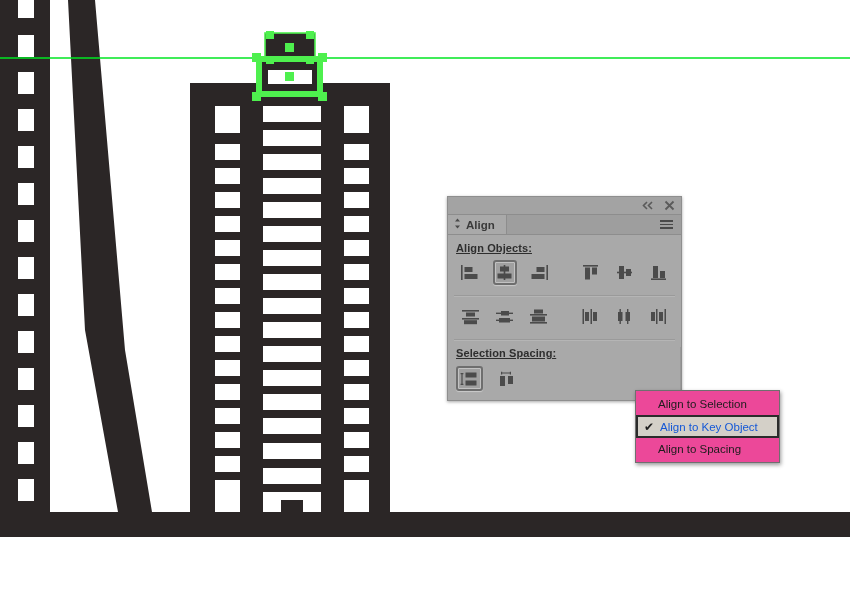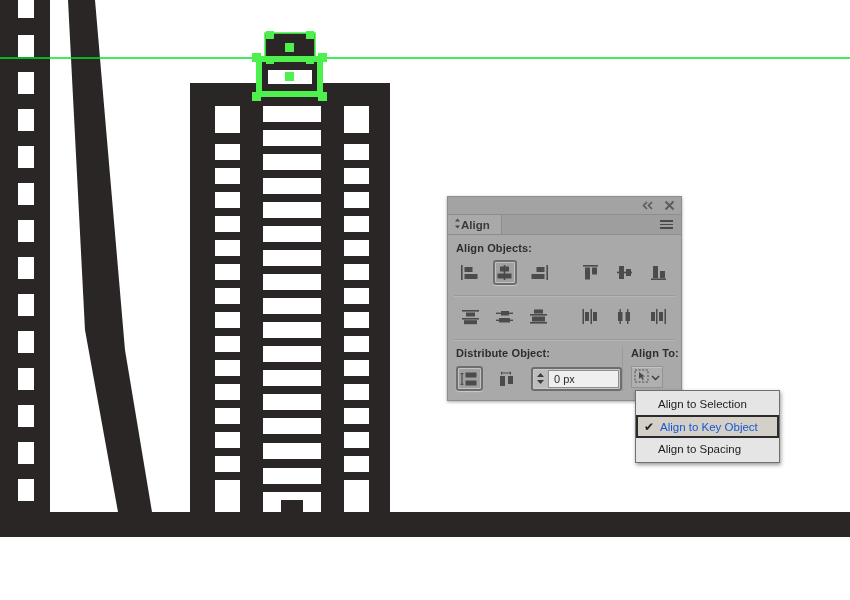--- a/index.html
+++ b/index.html
@@ -25,34 +25,34 @@
     width:13px;height:13px;display:flex;align-items:center;justify-content:center;
     color:#555;font-size:10px;line-height:1;
   }
   .tb-btn svg{display:block;}
 
   .panel-tabrow{
     height:19px;background:#9e9e9e;border-bottom:1px solid #8d8d8d;
     display:flex;align-items:stretch;
   }
   .tab-active{
-    background:#a9a9a9;display:flex;align-items:center;
+    background:#a9a9a9;display:flex;align-items:center;gap:5px;
     padding:0 11px 0 6px;border-right:1px solid #8d8d8d;
     font-weight:bold;font-size:11.5px;color:#3a3a3a;
   }
   .tab-filler{flex:1;}
   .hamburger{
     width:22px;display:flex;flex-direction:column;justify-content:center;
     align-items:center;gap:2px;padding-right:4px;
   }
   .hamburger i{display:block;width:13px;height:1.5px;background:#4a4a4a;}
 
   .panel-body{padding:0;}
   .sec{padding:7px 0 6px 0;}
-  .sec-label{font-size:11px;color:#2e2e2e;font-weight:bold;padding:0 0 6px 8px;letter-spacing:.1px;}
+  .sec-label{font-size:11px;color:#2e2e2e;font-weight:bold;padding:0 0 6px 8px;letter-spacing:.1px;text-decoration:underline;}
   .icon-row{display:flex;align-items:center;padding:0 6px;}
   .gap{width:20px;}
   .divider{height:1px;background:#9a9a9a;border-bottom:1px solid #b5b5b5;margin:4px 6px 0 6px;}
 
   .ibtn{
     width:27px;height:25px;margin:0 5px;display:flex;align-items:center;justify-content:center;
     background:transparent;border:1px solid transparent;box-sizing:border-box;
   }
   .ibtn svg{display:block;}
   .ibtn.sel{
@@ -81,21 +81,21 @@
   }
   .alignto-btn{
     width:30px;height:20px;margin-top:1px;background:#b0b0b0;border:1px solid #949494;
     display:flex;align-items:center;justify-content:center;gap:1px;
     box-shadow:inset 0 1px 0 #c4c4c4;
   }
 
   
   .menu{
     position:absolute;left:635px;top:390px;width:143px;
-    background:#e5e5e5;border:1px solid #6f6f6f;
+    background:#ec4899;border:1px solid #6f6f6f;
     box-shadow:1px 2px 4px rgba(0,0,0,.4);
     font-size:11.5px;color:#1d1d1d;padding:2px 0;
   }
   .menu-item{
     height:22px;display:flex;align-items:center;padding-left:22px;
     position:relative;white-space:nowrap;
   }
   .menu-item.sel{
     color:#1558d6;background:#d4d0c8;
     border:2px solid #2b2b2b;box-sizing:border-box;height:23px;
@@ -355,64 +355,39 @@
             <rect x="15.5" y="1" width="1.5" height="15" fill="#4b4b4b"></rect>
             </svg>
         </div>
       </div>
     </div>
 
     <div class="divider"></div>
 
     <div class="spacing-sec">
       <div class="spacing-left">
-        <div class="sec-label" style="padding-left:0">Distribute Object:</div>
+        <div class="sec-label" style="padding-left:0">Selection Spacing:</div>
         <div class="spacing-row">
           <div class="ibtn sel" style="margin-left:0">
             <svg width="19" height="16" viewBox="0 0 19 16">
               <path d="M2 2 L2 14 M0.6 2.6 L3.4 2.6 M0.6 13.4 L3.4 13.4" stroke="#4b4b4b" stroke-width="1.2" fill="none"></path>
               <rect x="5.5" y="1.5" width="11" height="5" fill="#4b4b4b"></rect>
               <rect x="5.5" y="9.5" width="11" height="5" fill="#4b4b4b"></rect>
               </svg>
           </div>
           <div class="ibtn">
             <svg width="19" height="16" viewBox="0 0 19 16">
               <path d="M4 2 L14 2 M4.6 0.8 L4.6 3.4 M13.4 0.8 L13.4 3.4" stroke="#4b4b4b" stroke-width="1.2" fill="none"></path>
               <rect x="3" y="5" width="5" height="10" fill="#4b4b4b"></rect>
               <rect x="11" y="5" width="5" height="8" fill="#4b4b4b"></rect>
               </svg>
           </div>
-          <div class="stepper">
-            <div class="spin">
-              <svg width="9" height="13" viewBox="0 0 9 13">
-                <path d="M4.5 1 L8 5 L1 5 Z" fill="#3c3c3c"></path>
-                <path d="M4.5 12 L8 8 L1 8 Z" fill="#3c3c3c"></path>
-                </svg>
-            </div>
-            <div class="field">0 px</div>
-          </div>
         </div>
       </div>
 
-      <div class="spacing-right">
-        <div class="sec-label" style="padding-left:0">Align To:</div>
-        <div class="alignto-btn">
-          <span>
-            <svg width="16" height="15" viewBox="0 0 16 15">
-              <rect x="1" y="1" width="13" height="12" fill="none" stroke="#4b4b4b" stroke-width="1" stroke-dasharray="2,1.6"></rect>
-              <path d="M5 3 L5 10 L7 8.2 L8.4 11 L9.8 10.3 L8.4 7.6 L11 7.4 Z" fill="#4b4b4b"></path>
-            </svg>
-          </span>
-          <span>
-            <svg width="9" height="7" viewBox="0 0 9 7">
-                <path d="M1 2 L4.5 5.5 L8 2" stroke="#3c3c3c" stroke-width="1.4" fill="none"></path>
-              </svg>
-          </span>
-        </div>
-      </div>
     </div>
 
   </div>
 </div>
 
 <div class="menu">
   <div class="menu-item">
     <span>Align to Selection</span>
   </div>
   <div class="menu-item sel">

